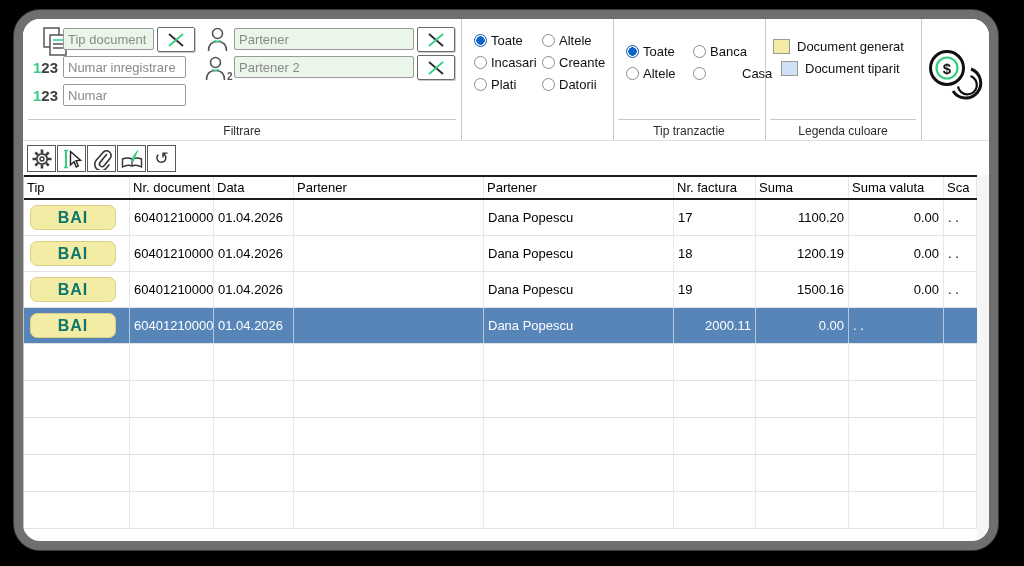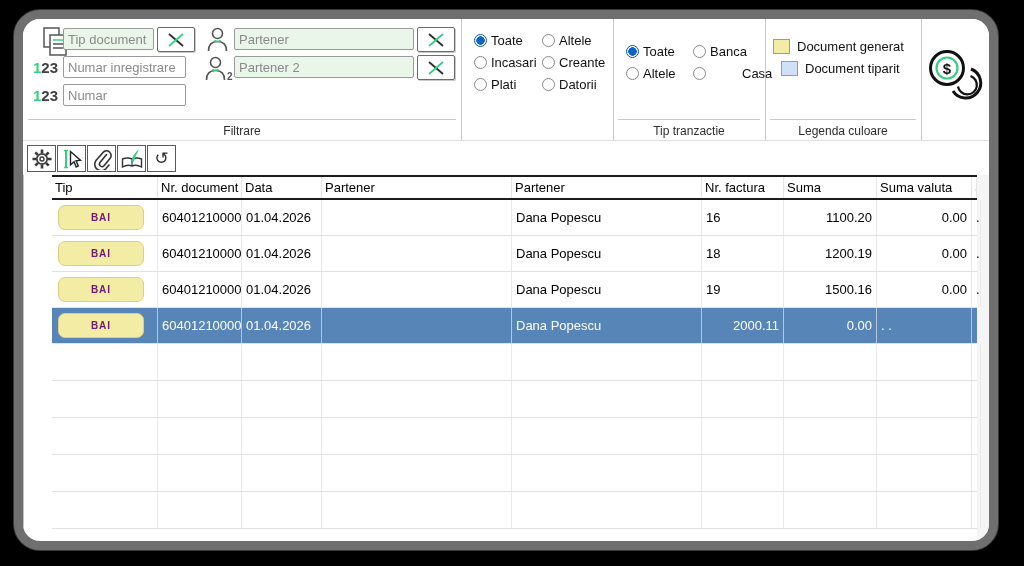--- a/index.html
+++ b/index.html
@@ -33,30 +33,30 @@
   .legend-label{font-size:13px;color:#111;white-space:nowrap;}
 
   
   .toolbar{position:absolute;left:0;top:121px;width:966px;height:35px;background:#fff;border-top:1px solid #e0e0e0;padding:0;}
   .tbtn{position:absolute;top:4px;width:29px;height:27px;background:#fff;border:1px solid #5a5a5a;display:flex;align-items:center;justify-content:center;padding:0;cursor:pointer;box-sizing:border-box;}
   .refresh-glyph{font-size:17px;color:#2e2e2e;line-height:1;}
 
   
   .tablewrap{position:absolute;left:0;top:156px;width:954px;bottom:0;border-left:1px solid #c0c0c0;box-sizing:border-box;}
   .gutter{position:absolute;right:0;top:156px;bottom:0;width:12px;background:#f5f5f5;}
-  .grid-row{display:grid;grid-template-columns:106px 84px 80px 190px 190px 82px 93px 95px 1fr;margin-left:28px;}
+  .grid-row{display:grid;grid-template-columns:106px 84px 80px 190px 190px 82px 93px 95px 1fr;}
   .thead{height:21px;border-top:2px solid #1c1c1c;border-bottom:2px solid #1c1c1c;box-sizing:content-box;align-items:center;}
   .th{font-size:13px;color:#000;padding:0 0 0 3px;white-space:nowrap;overflow:hidden;border-right:1px solid #e6e6e6;height:21px;display:flex;align-items:center;box-sizing:border-box;}
   .row{height:36px;border-bottom:1px solid #e2e2e2;box-sizing:border-box;}
   .row.empty{height:37px;}
   .cell{border-right:1px solid #e9e9e9;height:100%;display:flex;align-items:center;padding:0 4px;overflow:hidden;white-space:nowrap;font-size:13px;color:#000;box-sizing:border-box;}
   .cell.num{justify-content:flex-end;}
   .row.selected{background:#5785b8;}
   .row.selected .cell{color:#fff;border-right-color:rgba(255,255,255,.55);}
-  .badge{background:#f2eca4;border:1px solid #d9cf86;border-radius:7px;width:84px;height:23px;display:flex;align-items:center;justify-content:center;font-weight:bold;font-size:10px;color:#701a75;letter-spacing:1px;margin-left:2px;}
+  .badge{background:#f2eca4;border:1px solid #d9cf86;border-radius:7px;width:84px;height:23px;display:flex;align-items:center;justify-content:center;font-weight:bold;font-size:16px;color:#0f766e;letter-spacing:1px;margin-left:2px;}
   svg{display:block;}
 </style>
 </head>
 <body>
 
 <div class="window">
 <div class="inner">
 
   <div class="filterbar">
 
@@ -262,21 +262,21 @@
     </div>
 
     <div class="grid-row row">
       <div class="cell">
             <span class="badge">BAI</span>
           </div>
       <div class="cell">60401210000</div>
       <div class="cell">01.04.2026</div>
       <div class="cell"></div>
       <div class="cell">Dana Popescu</div>
-      <div class="cell">16</div>
+      <div class="cell">17</div>
       <div class="cell num">1100.20</div>
       <div class="cell num">0.00</div>
       <div class="cell">.  .</div>
     </div>
 
     <div class="grid-row row">
       <div class="cell">
             <span class="badge">BAI</span>
           </div>
       <div class="cell">60401210000</div>

